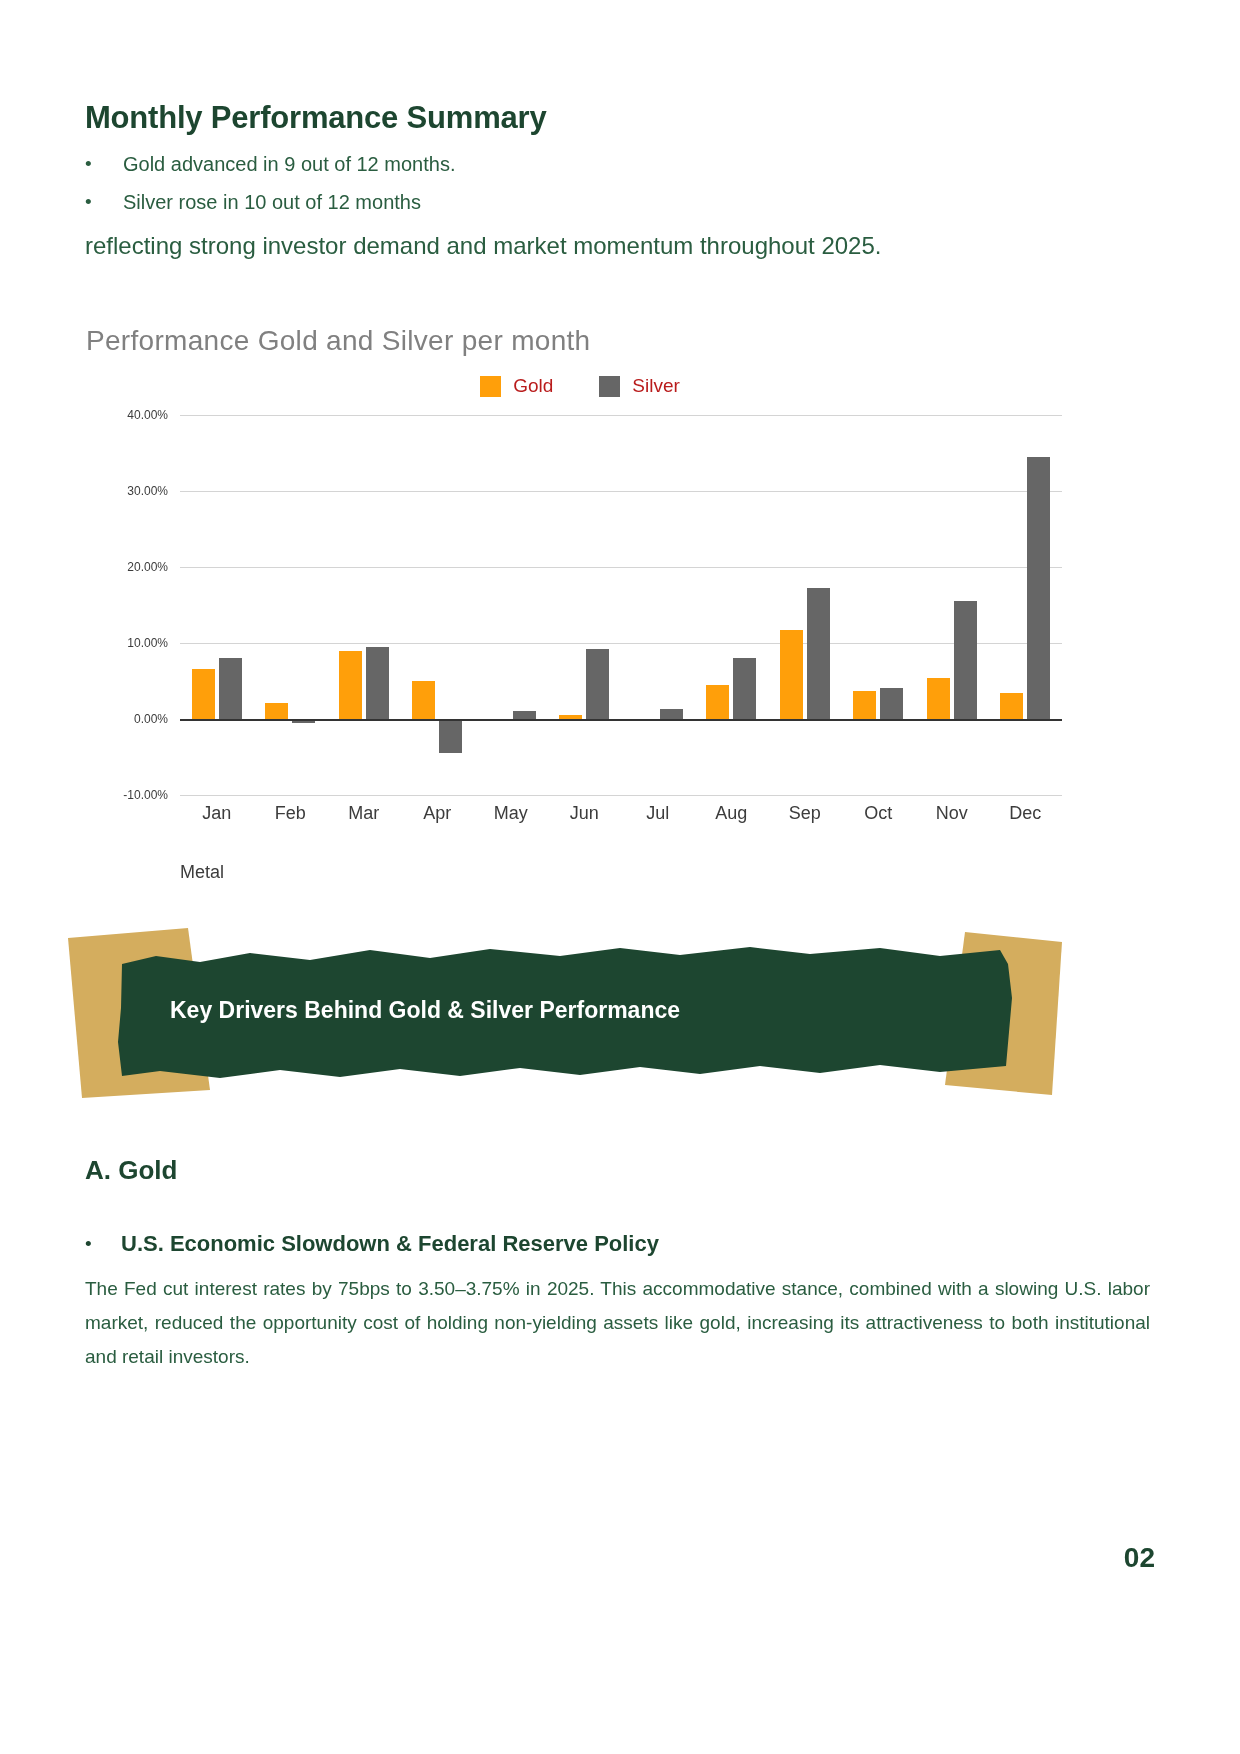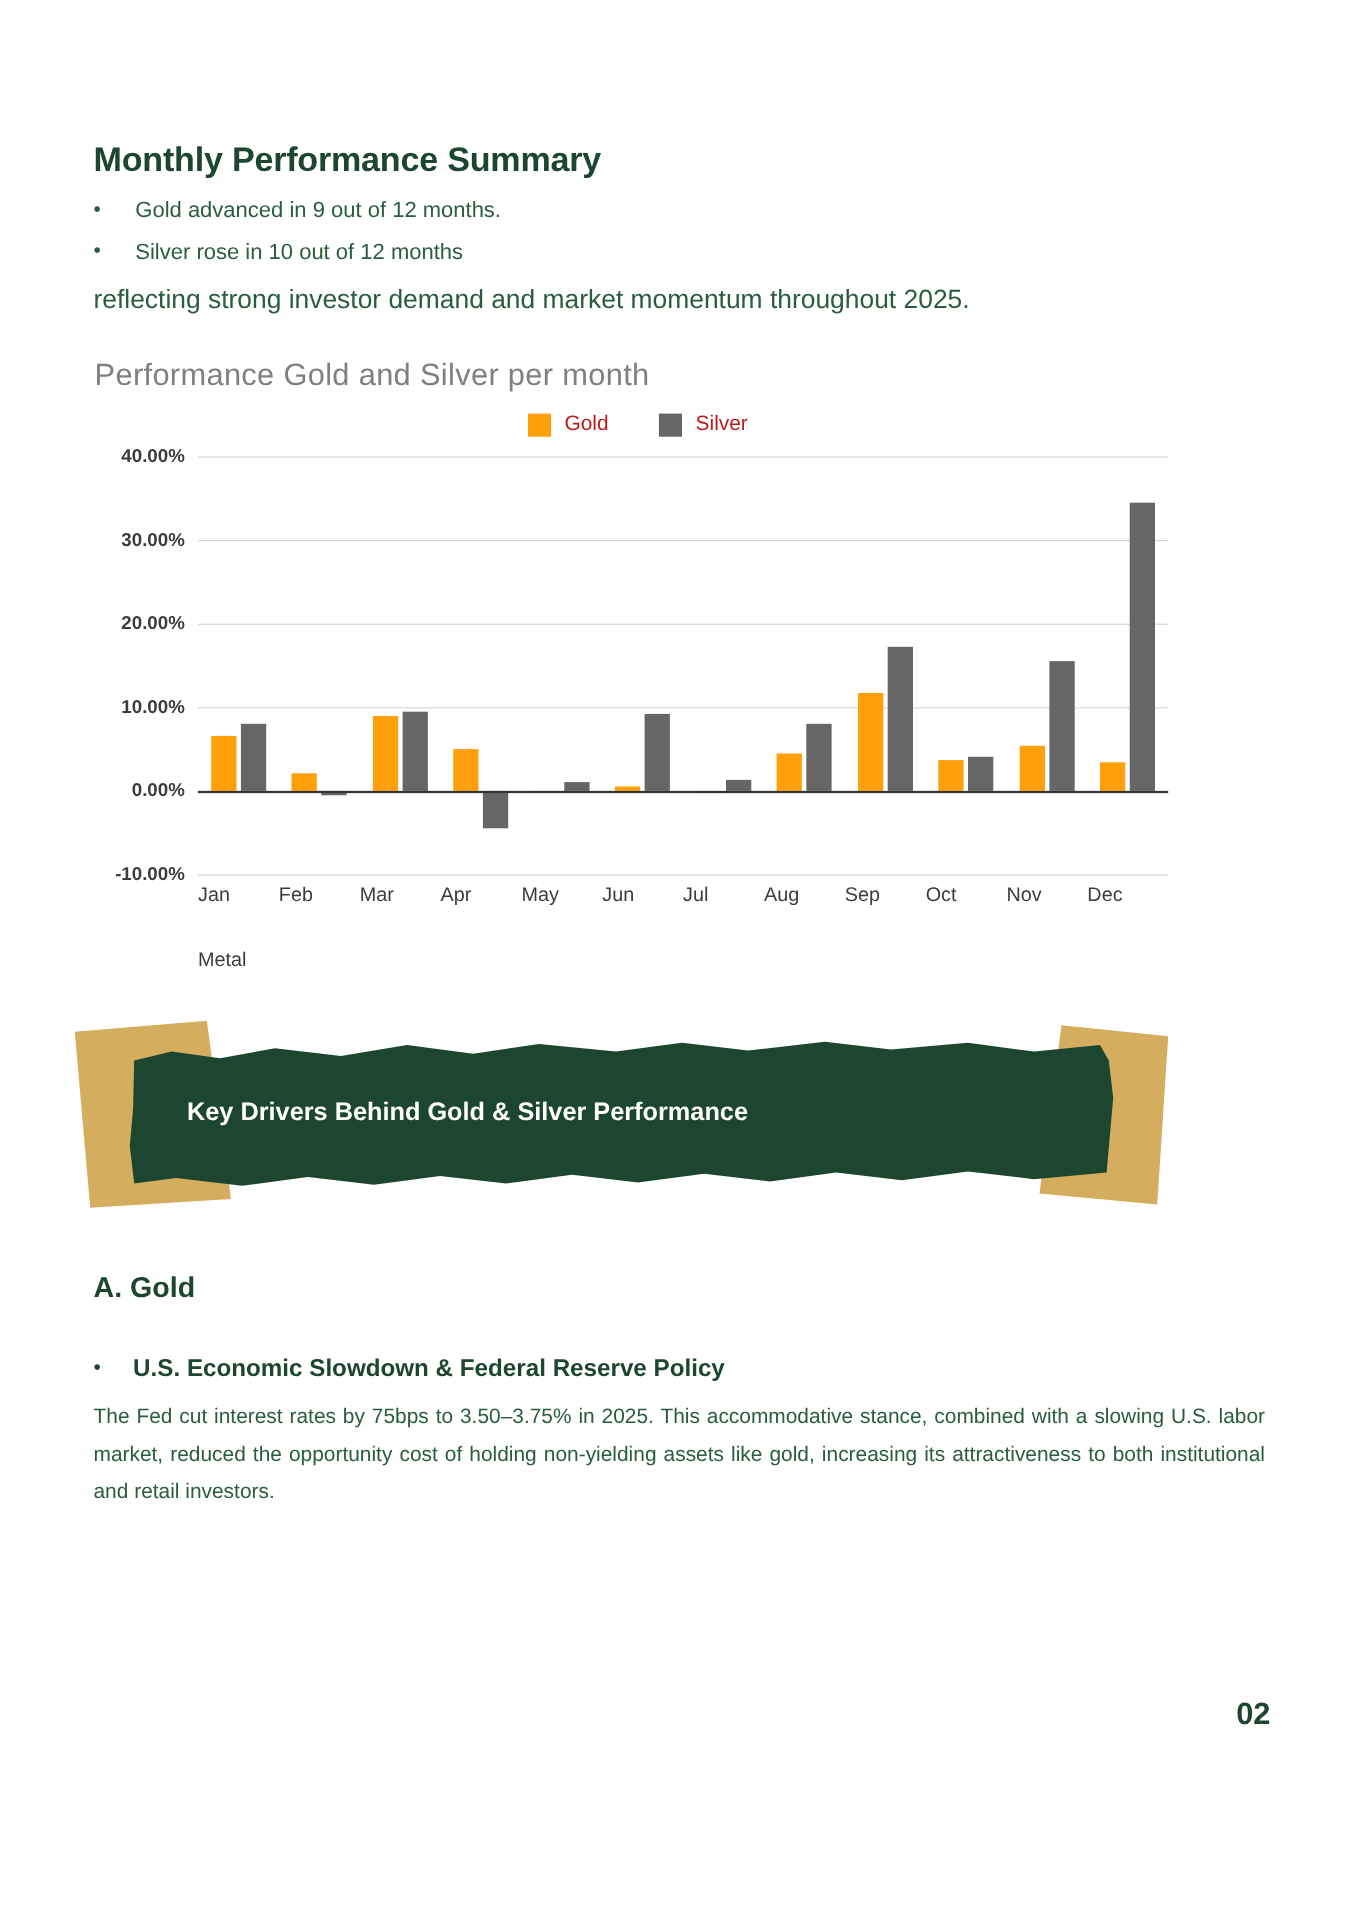--- a/index.html
+++ b/index.html
@@ -7,21 +7,21 @@
     width:1240px; height:1754px;
     background:#ffffff;
     font-family:"Liberation Sans", sans-serif;
     color:#1d4630;
     position:relative;
     overflow:hidden;
   }
   .page { position:absolute; inset:0; }
 
   
-  .summary { position:absolute; left:85px; top:100px; width:1070px;margin-top:27px; }
+  .summary { position:absolute; left:85px; top:100px; width:1070px; }
   .summary h1 {
     margin:0 0 14px 0;
     font-size:31px; font-weight:bold; letter-spacing:-0.2px;
     color:#1d4630;
   }
   .bullet-row { display:flex; align-items:flex-start; margin:0 0 10px 0; }
   .bullet-dot { width:38px; flex:0 0 38px; font-size:19px; line-height:28px; color:#2a5d40; }
   .bullet-text { font-size:20px; line-height:28px; color:#2a5d40; }
   .summary-tail { font-size:24px; line-height:28px; color:#2a5d40; margin-top:16px; }
 
@@ -33,36 +33,35 @@
   }
   .legend { display:flex; justify-content:center; gap:46px; align-items:center; margin-bottom:18px; }
   .legend-item { display:flex; align-items:center; gap:12px; }
   .legend-swatch { width:21px; height:21px; display:block; }
   .legend-label { font-size:19px; color:#b91c1c; }
 
   .plot-area { position:relative; height:380px; margin-left:100px; margin-right:18px; }
   .y-axis { position:absolute; left:-100px; top:0; width:96px; height:100%; }
   .y-tick {
     position:absolute; right:8px;
-    font-size:17px; color:#3c3c3c;
+    font-size:12px; color:#3c3c3c;
     transform:translateY(-50%);
     white-space:nowrap;
-    font-weight:bold;
   }
   .grid-line { position:absolute; left:0; right:0; height:1px; background:#d4d4d4; }
   .grid-line.zero { background:#333333; height:2px; z-index:3; }
 
   .bars { position:absolute; left:0; right:0; top:0; bottom:0; display:flex; z-index:2; }
   .month-group { flex:1 1 0; position:relative; }
   .bar { position:absolute; width:23px; }
   .bar.gold   { background:#ff9f0a; right:50%; margin-right:2px; }
   .bar.silver { background:#666666; left:50%;  margin-left:2px; }
 
   .x-labels { display:flex; margin-left:100px; margin-right:18px; margin-top:8px; }
-  .x-label { flex:1 1 0; text-align:left; font-size:18px; color:#3c3c3c; }
+  .x-label { flex:1 1 0; text-align:center; font-size:18px; color:#3c3c3c; }
   .x-axis-title { text-align:left; font-size:18px; color:#3c3c3c; margin-top:38px; margin-left:100px; margin-right:18px; }
 
   
   .banner { position:absolute; left:60px; top:920px; width:1010px; height:180px; }
   .banner-text {
     position:absolute; left:0; right:0; top:0; bottom:0;
     display:flex; align-items:center; padding-left:110px;
     font-size:23px; font-weight:bold; color:#ffffff; z-index:5;
   }
 

